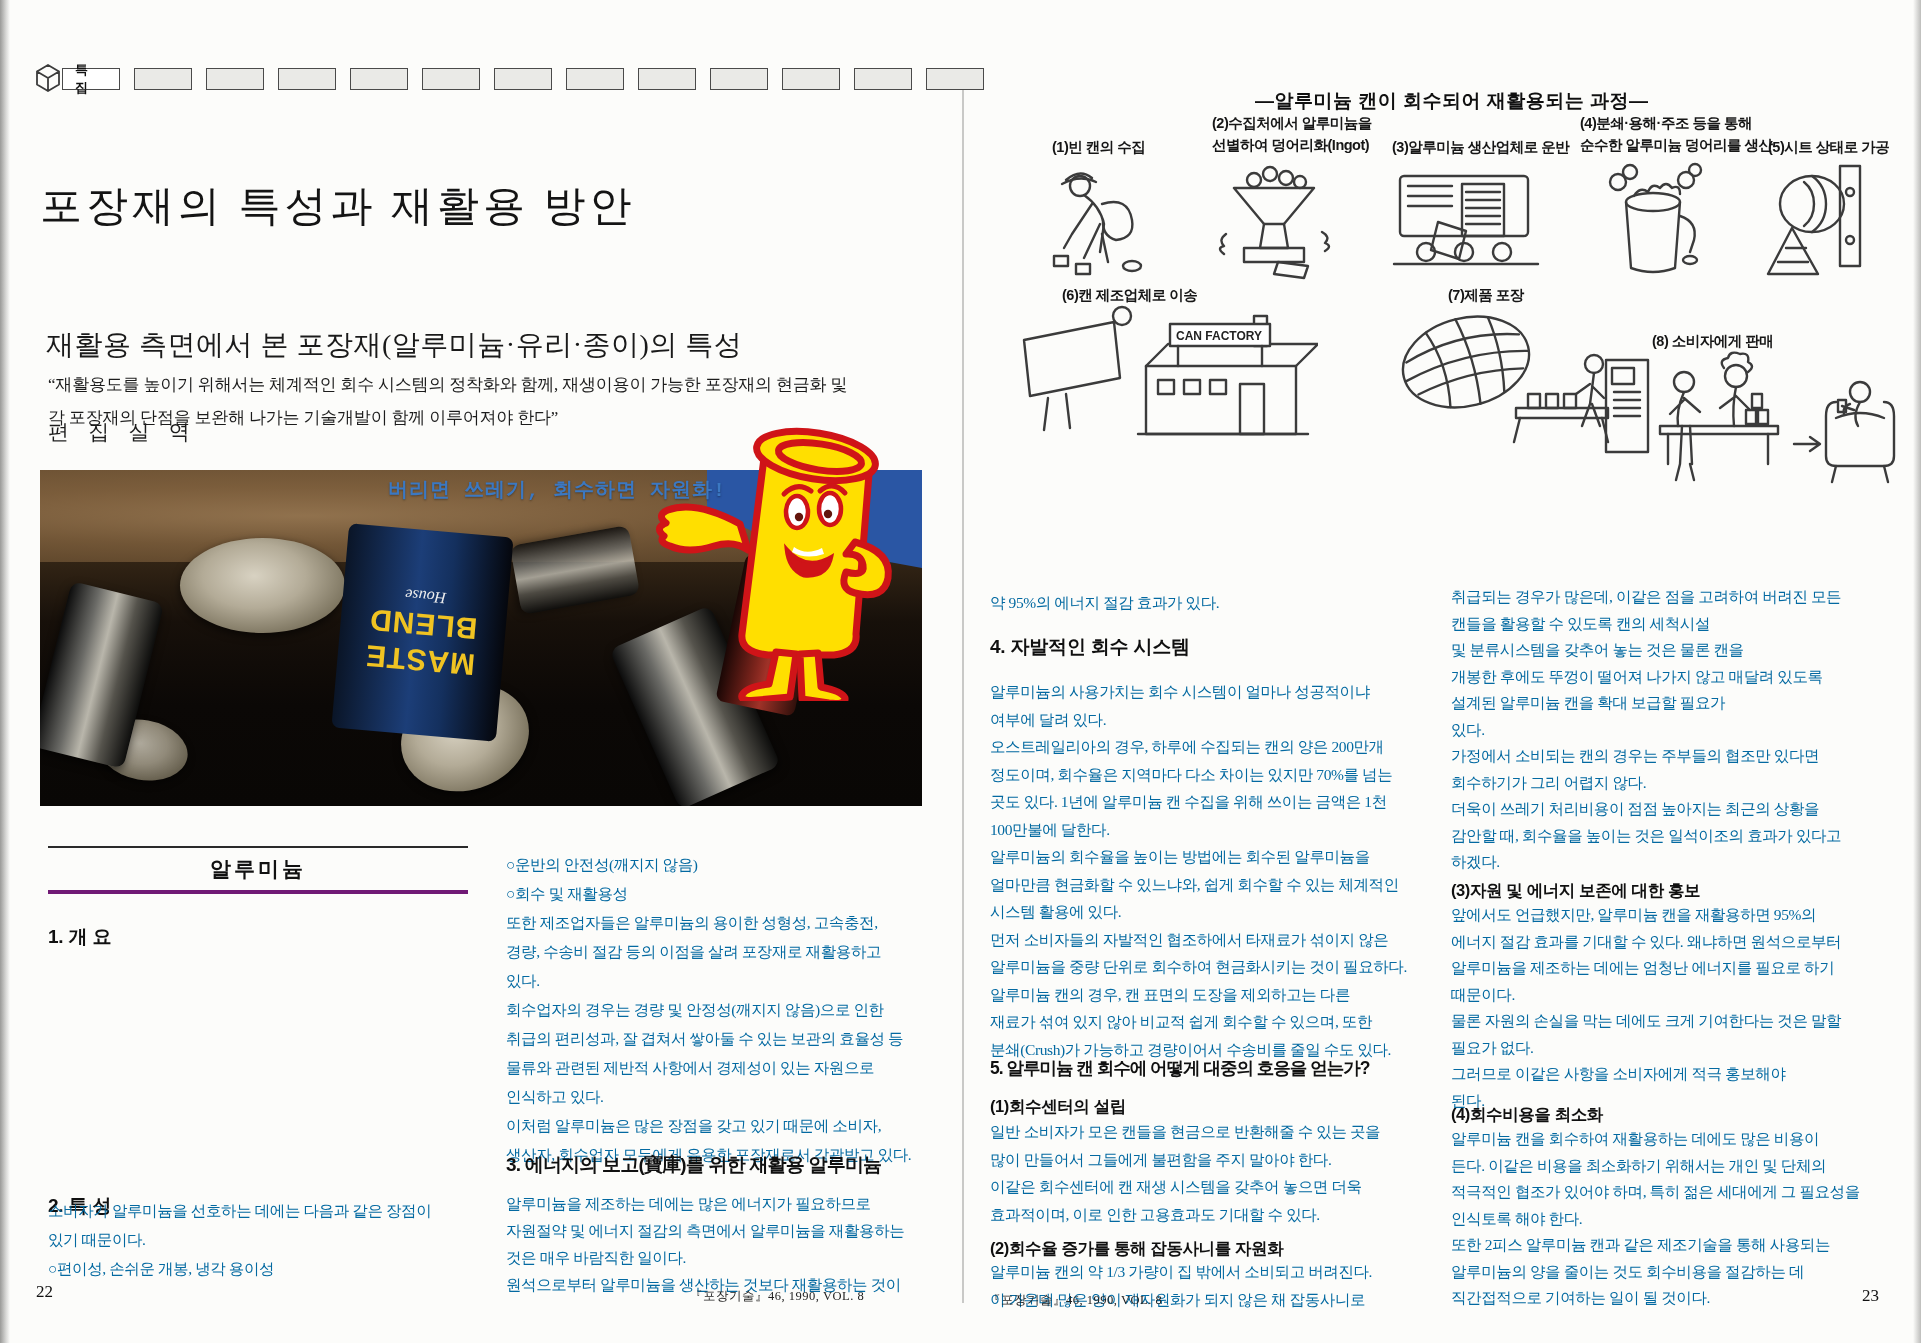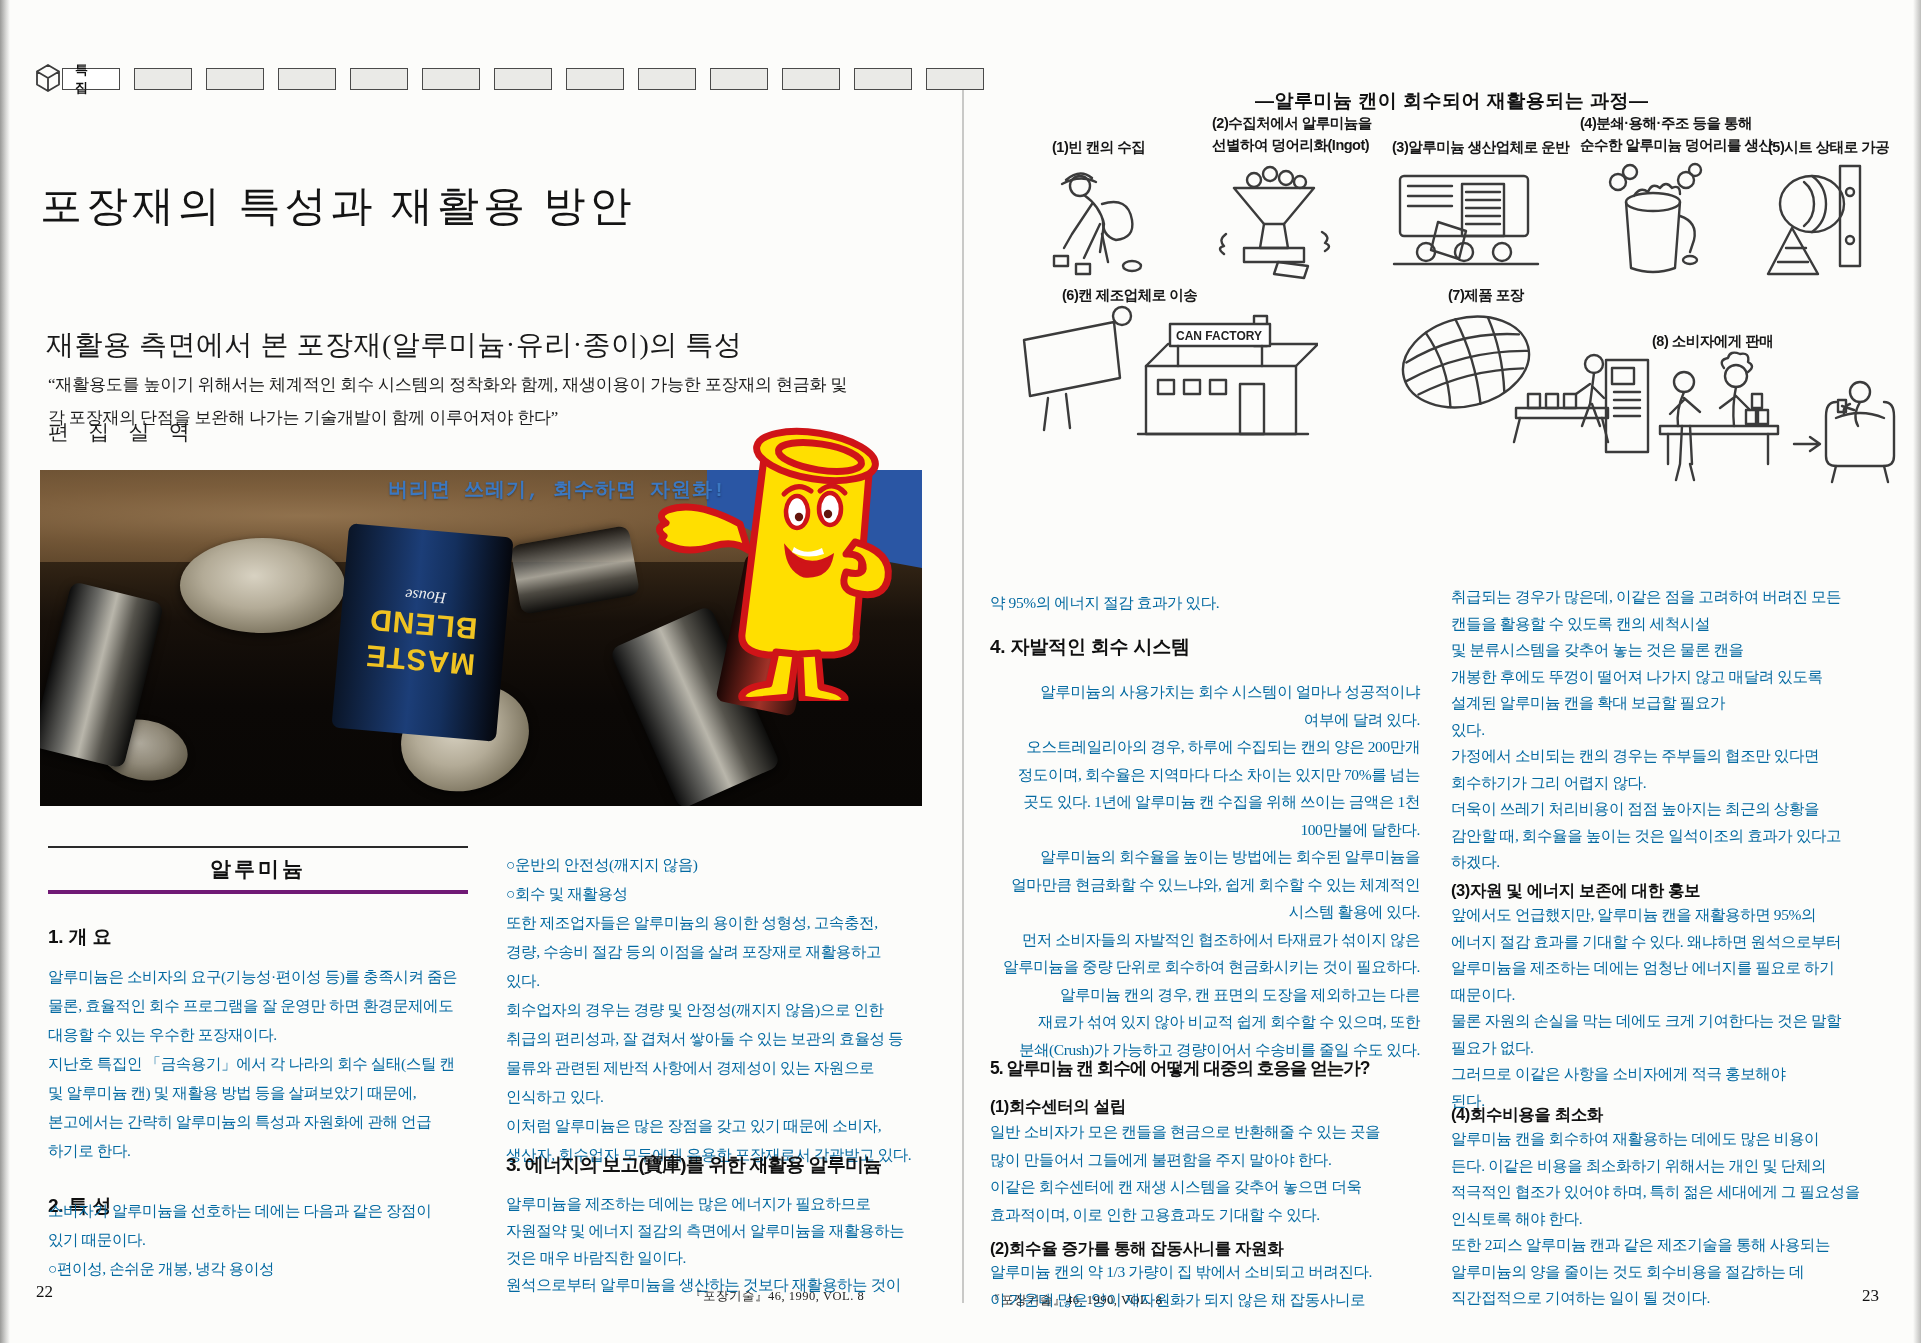--- a/index.html
+++ b/index.html
@@ -139,27 +139,20 @@
     <ellipse cx="149" cy="116" rx="11" ry="16" fill="#fff" stroke="#cf1418" stroke-width="4.5"></ellipse>
     <ellipse cx="182" cy="113" rx="11" ry="16" fill="#fff" stroke="#cf1418" stroke-width="4.5"></ellipse>
     <circle cx="151" cy="121" r="4.2" fill="#63150c"></circle>
     <circle cx="180" cy="118" r="4.2" fill="#63150c"></circle>
     <path d="M138 152 Q158 176 184 160 Q180 182 156 180 Q140 174 138 152 Z" fill="#cf1418" stroke="#cf1418" stroke-width="3"></path>
     <path d="M144 156 Q158 164 176 158 L174 152 Q158 160 146 151 Z" fill="#fff"></path>
   </svg>
 
   <div class="abs section-box">알루미늄</div>
   <div class="abs h-num" style="left:48px;top:924px;">1. 개    요</div>
-  <div class="abs body-text" style="left:48px;top:962px;width:440px;">  알루미늄은 소비자의 요구(기능성·편이성 등)를 충족시켜 줌은
-물론, 효율적인 회수 프로그램을 잘 운영만 하면 환경문제에도
-대응할 수 있는 우수한 포장재이다.
-  지난호 특집인 「금속용기」에서 각 나라의 회수 실태(스틸 캔
-및 알루미늄 캔) 및 재활용 방법 등을 살펴보았기 때문에,
-본고에서는 간략히 알루미늄의 특성과 자원화에 관해 언급
-하기로 한다.</div>
   <div class="abs h-num" style="left:48px;top:1193px;">2. 특    성</div>
   <div class="abs body-text" style="left:48px;top:1196px;width:440px;">  소비자가 알루미늄을 선호하는 데에는 다음과 같은 장점이
 있기 때문이다.
 ○편이성, 손쉬운 개봉, 냉각 용이성</div>
 
   <div class="abs body-text" style="left:506px;top:850px;width:425px;">○운반의 안전성(깨지지 않음)
 ○회수 및 재활용성
   또한 제조업자들은 알루미늄의 용이한 성형성, 고속충전,
 경량, 수송비 절감 등의 이점을 살려 포장재로 재활용하고
 있다.
@@ -314,21 +307,21 @@
       <path d="M238 54 q-10 0 -10 14 v40 q0 10 10 10 h48 q10 0 10 -10 v-40 q0 -14 -10 -14"></path>
       <path d="M238 70 q24 -10 48 0 M238 118 l-4 16 M286 118 l4 16"></path>
       <circle cx="262" cy="44" r="10"></circle>
       <path d="M262 54 q-8 14 -2 24 M256 62 l-12 -4 M252 56 q-8 2 -6 10"></path>
       <rect x="240" y="52" width="8" height="12"></rect>
     </g>
   </svg>
 
   <div class="abs body-text" style="left:990px;top:588px;width:420px;">약 95%의 에너지 절감 효과가 있다.</div>
   <div class="abs h-num" style="left:990px;top:634px;">4. 자발적인 회수 시스템</div>
-  <div class="abs body-text lh27" style="left:990px;top:678px;width:430px;text-align:right;">  알루미늄의 사용가치는 회수 시스템이 얼마나 성공적이냐
+  <div class="abs body-text lh27" style="left:990px;top:678px;width:430px;">  알루미늄의 사용가치는 회수 시스템이 얼마나 성공적이냐
 여부에 달려 있다.
   오스트레일리아의 경우, 하루에 수집되는 캔의 양은 200만개
 정도이며, 회수율은 지역마다 다소 차이는 있지만 70%를 넘는
 곳도 있다. 1년에 알루미늄 캔 수집을 위해 쓰이는 금액은 1천
 100만불에 달한다.
   알루미늄의 회수율을 높이는 방법에는 회수된 알루미늄을
 얼마만큼 현금화할 수 있느냐와, 쉽게 회수할 수 있는 체계적인
 시스템 활용에 있다.
   먼저 소비자들의 자발적인 협조하에서 타재료가 섞이지 않은
 알루미늄을 중량 단위로 회수하여 현금화시키는 것이 필요하다.

